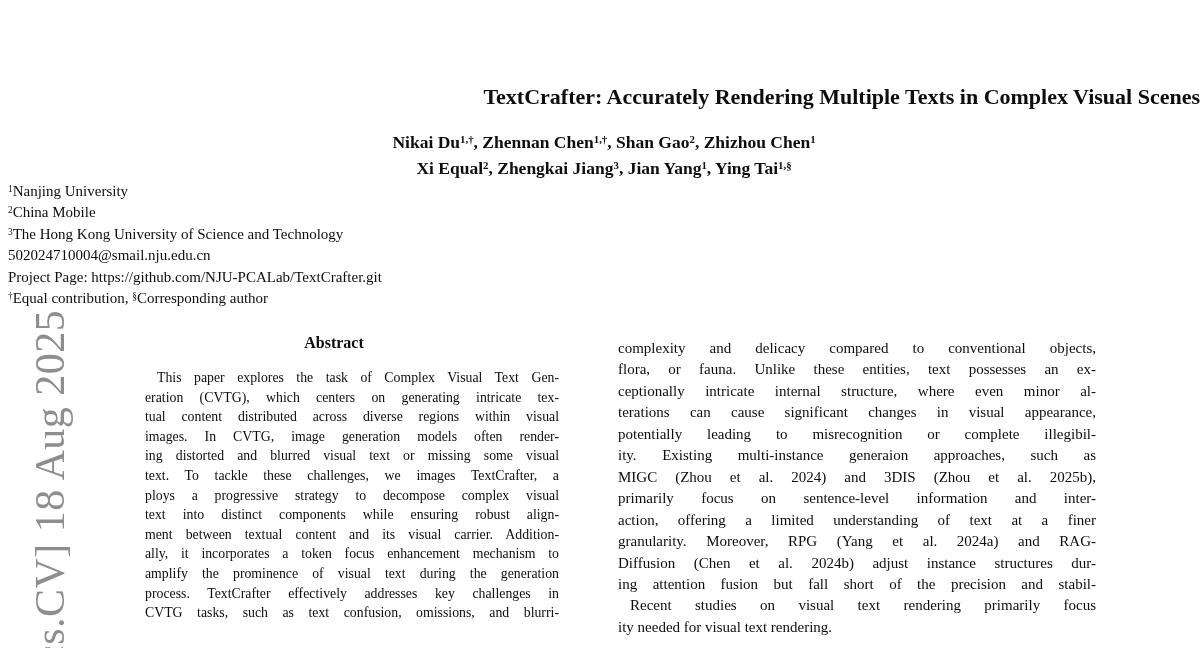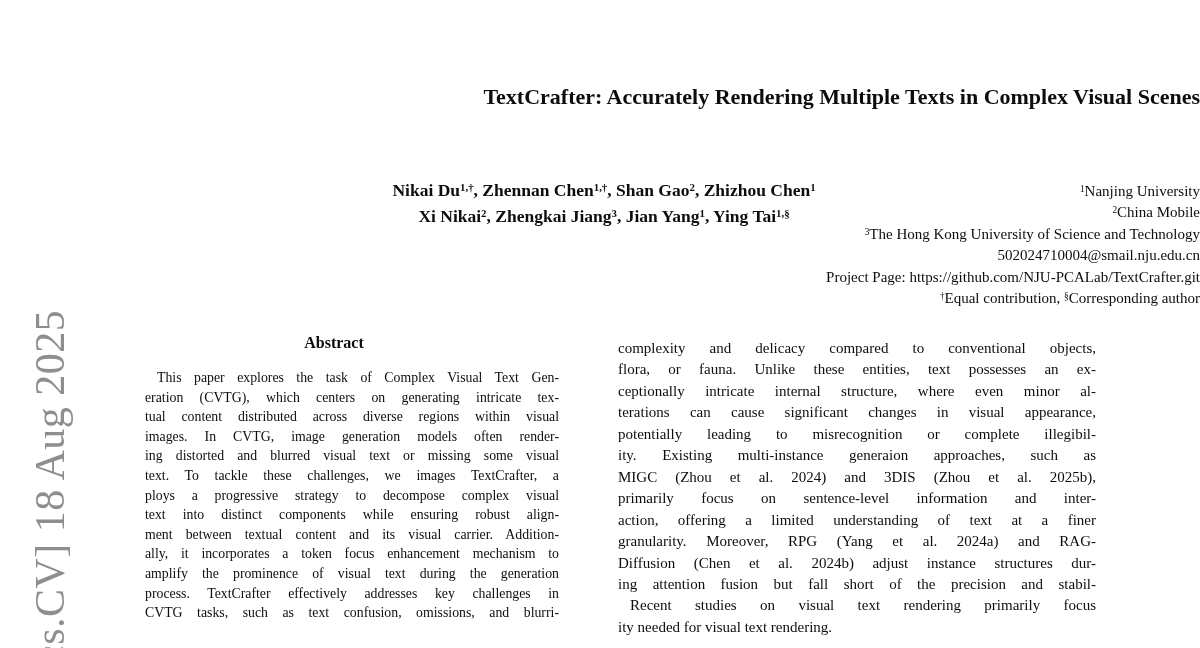--- a/index.html
+++ b/index.html
@@ -12,24 +12,24 @@
     position:absolute;left:26px;top:664px;
     transform:rotate(-90deg);transform-origin:0 0;
     font-size:42px;color:#8e8e8e;white-space:nowrap;letter-spacing:0.5px;
   }
   .title{
     position:absolute;left:8px;right:0;top:85px;text-align:right;
     font-size:22px;font-weight:bold;line-height:24px;
   }
   .authors{
     position:absolute;left:8px;right:0;top:129px;text-align:center;
-    font-size:17.5px;font-weight:bold;line-height:26px;margin-top:48px;
+    font-size:17.5px;font-weight:bold;line-height:26px;
   }
   .affils{
-    position:absolute;left:8px;right:0;top:181px;text-align:right;
+    position:absolute;left:8px;right:0;top:181px;text-align:left;
     font-size:15px;line-height:21.4px;
   }
   sup{font-size:62%;line-height:0;position:relative;top:-0.45em;vertical-align:baseline;}
   .abs-head{
     position:absolute;left:112px;width:444px;top:333px;text-align:center;
     font-size:16px;font-weight:bold;line-height:20px;
   }
   .col{position:absolute;}
   .col-left{left:115px;width:444px;top:368px;font-size:13.8px;}
   .col-left .ln{line-height:19.6px;margin-left:30px;}
@@ -43,21 +43,21 @@
 <body>
 
 <div class="page">
 
   <div class="watermark">cs.CV] 18 Aug 2025</div>
 
   <div class="title">TextCrafter: Accurately Rendering Multiple Texts in Complex Visual Scenes</div>
 
   <div class="authors">
     <div><span><span>Nikai Du</span><sup>1,†</sup><span>, </span></span><span><span>Zhennan Chen</span><sup>1,†</sup><span>, </span></span><span><span>Shan Gao</span><sup>2</sup><span>, </span></span><span><span>Zhizhou Chen</span><sup>1</sup><span></span></span></div>
-    <div><span><span>Xi Nikai</span><sup>2</sup><span>, </span></span><span><span>Zhengkai Jiang</span><sup>3</sup><span>, </span></span><span><span>Jian Yang</span><sup>1</sup><span>, </span></span><span><span>Ying Tai</span><sup>1,§</sup><span></span></span></div>
+    <div><span><span>Xi Equal</span><sup>2</sup><span>, </span></span><span><span>Zhengkai Jiang</span><sup>3</sup><span>, </span></span><span><span>Jian Yang</span><sup>1</sup><span>, </span></span><span><span>Ying Tai</span><sup>1,§</sup><span></span></span></div>
   </div>
 
   <div class="affils">
     <div><sup>1</sup><span>Nanjing University</span></div>
     <div><sup>2</sup><span>China Mobile</span></div>
     <div><sup>3</sup><span>The Hong Kong University of Science and Technology</span></div>
     <div><sup></sup><span>502024710004@smail.nju.edu.cn</span></div>
     <div><sup></sup><span>Project Page: https://github.com/NJU-PCALab/TextCrafter.git</span></div>
     <div><sup>†</sup><span>Equal contribution, </span><sup>§</sup><span>Corresponding author</span></div>
   </div>

